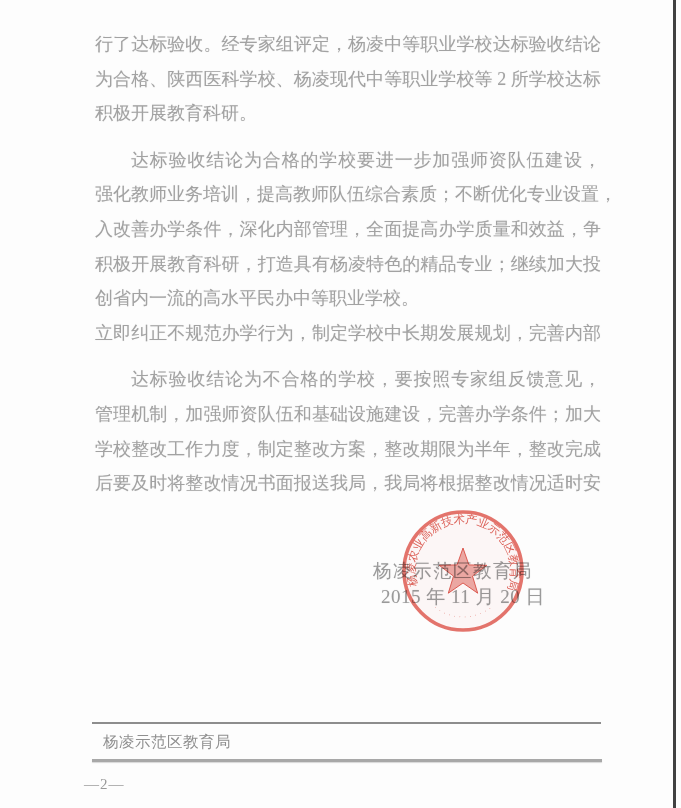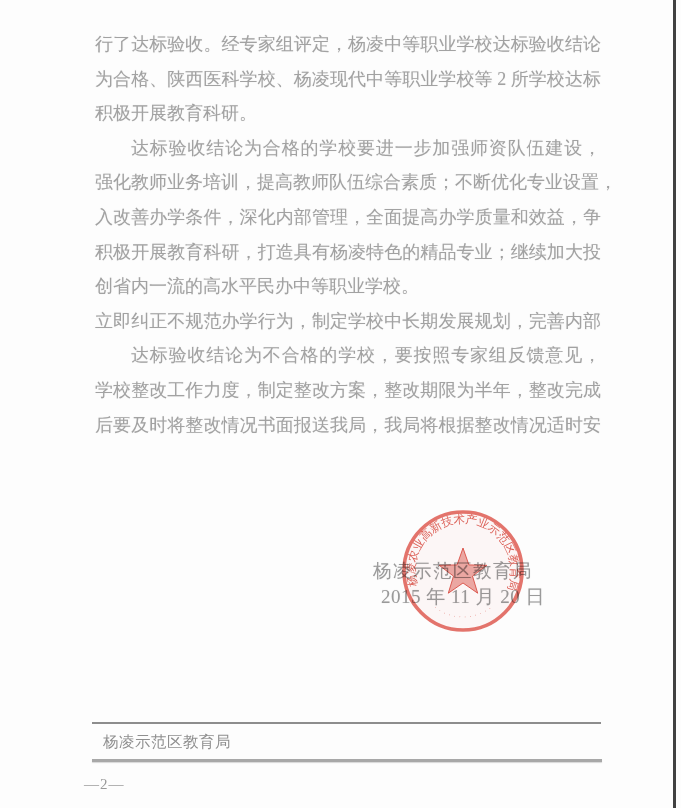--- a/index.html
+++ b/index.html
@@ -21,21 +21,21 @@
     color:#a2a2a2;
     font-size:18px;
     text-shadow:0 0 1px rgba(175,175,175,.35);
   }
   .bline{
     height:34.6px;line-height:34.6px;
     text-align:justify;text-align-last:justify;
     white-space:nowrap;
   }
   .bline.end{text-align-last:left;white-space:normal;}
-  .bline.ind{text-indent:36px;}
+  .bline.ind{text-indent:36px;margin-top:12px;}
   
   .sig-org{
     position:absolute;left:373px;top:558px;
     color:#9a9a9a;font-size:18.5px;letter-spacing:1.5px;
     text-shadow:0 0 1px rgba(170,170,170,.35);
   }
   .sig-date{
     position:absolute;left:381px;top:584px;
     color:#9a9a9a;font-size:19px;letter-spacing:.5px;
     text-shadow:0 0 1px rgba(170,170,170,.35);
@@ -78,20 +78,21 @@
       <div class="bline">行了达标验收。经专家组评定，杨凌中等职业学校达标验收结论</div>
       <div class="bline">为合格、陕西医科学校、杨凌现代中等职业学校等 2 所学校达标</div>
       <div class="bline end">积极开展教育科研。</div>
       <div class="bline ind">达标验收结论为合格的学校要进一步加强师资队伍建设，</div>
       <div class="bline">强化教师业务培训，提高教师队伍综合素质；不断优化专业设置，</div>
       <div class="bline">入改善办学条件，深化内部管理，全面提高办学质量和效益，争</div>
       <div class="bline">积极开展教育科研，打造具有杨凌特色的精品专业；继续加大投</div>
       <div class="bline end">创省内一流的高水平民办中等职业学校。</div>
       <div class="bline">立即纠正不规范办学行为，制定学校中长期发展规划，完善内部</div>
       <div class="bline ind">达标验收结论为不合格的学校，要按照专家组反馈意见，</div>
+      <div class="bline">管理机制，加强师资队伍和基础设施建设，完善办学条件；加大</div>
       <div class="bline">学校整改工作力度，制定整改方案，整改期限为半年，整改完成</div>
       <div class="bline">后要及时将整改情况书面报送我局，我局将根据整改情况适时安</div>
     </div>
 
   <div class="sig-org">杨凌示范区教育局</div>
   <div class="sig-date">2015 年 11 月 20 日</div>
 
   <svg class="stamp" width="136" height="136" viewBox="0 0 136 136" xmlns="http://www.w3.org/2000/svg">
     <circle cx="68" cy="68" r="59" fill="rgba(235,120,110,0.05)" stroke="#de5348" stroke-width="3.6" stroke-opacity="0.8"></circle>
     <polygon points="68,45 73.9,61.9 91.8,62.3 77.5,73.1 82.7,90.2 68,80 53.3,90.2 58.5,73.1 44.2,62.3 62.1,61.9" fill="rgba(217,71,60,0.45)" stroke="rgba(217,71,60,0.85)" stroke-width="1"></polygon>

